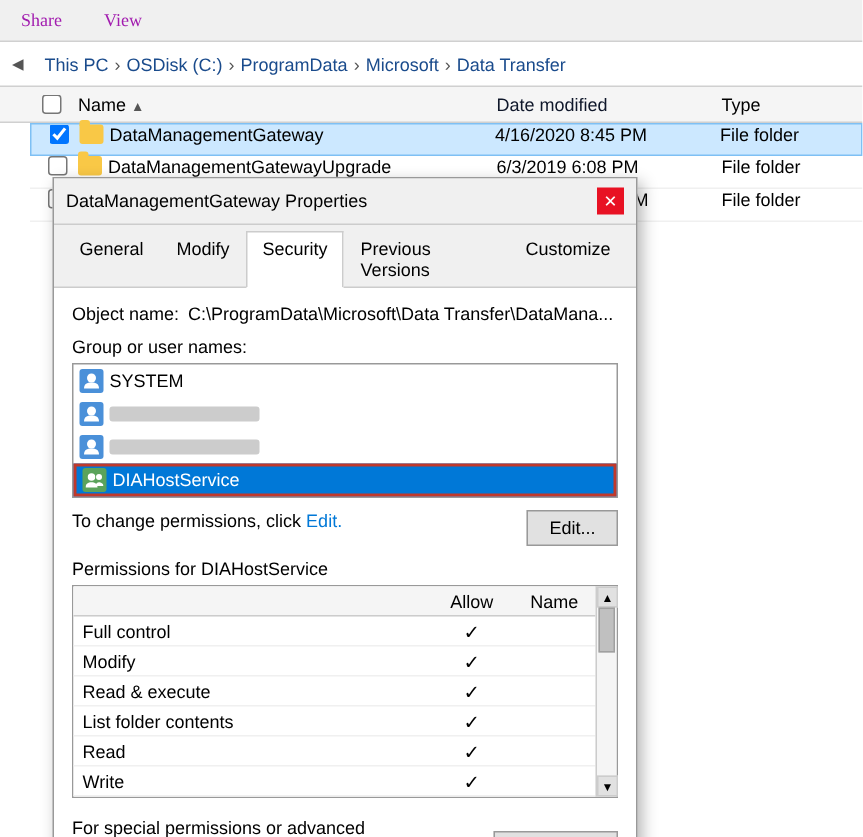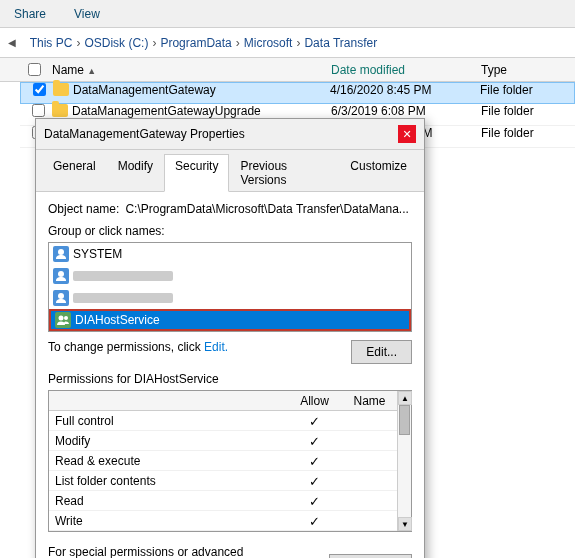--- a/index.html
+++ b/index.html
@@ -26,23 +26,24 @@
       display: flex;
       align-items: center;
       height: 28px;
       padding: 0 8px;
       background: #f0f0f0;
       border-bottom: 1px solid #d0d0d0;
       gap: 16px;
     }
     .menu-item {
       font-size: 12px;
-      color: #0c4a6e;
+      color: #a21caf;
       cursor: default;
       padding: 4px 6px;
+      font-family: Liberation Serif, serif;
     }
 
     
     .breadcrumb-bar {
       display: flex;
       align-items: center;
       height: 30px;
       padding: 0 8px;
       background: #fff;
       border-bottom: 1px solid #d0d0d0;
@@ -78,21 +79,21 @@
     }
     .file-list-header .col-name {
       flex: 1;
       font-size: 12px;
       color: #000;
       padding-left: 4px;
     }
     .file-list-header .col-date {
       width: 150px;
       font-size: 12px;
-      color: #0f766e;
+      color: #0f172a;
     }
     .file-list-header .col-type {
       width: 90px;
       font-size: 12px;
       color: #000;
     }
 
     
     .file-row {
       display: flex;
@@ -484,21 +485,21 @@
       <div class="tab">Customize</div>
     </div>
 
     <div class="dialog-content">
 
       <div class="object-name-row">
         <span class="object-name-label">Object name:</span>
         <span class="object-name-value">C:\ProgramData\Microsoft\Data Transfer\DataMana...</span>
       </div>
 
-      <div class="section-label">Group or click names:</div>
+      <div class="section-label">Group or user names:</div>
       <div class="user-list">
 
         <div class="user-item">
           <div class="user-icon">
             <svg width="12" height="12" viewBox="0 0 12 12">
                 <circle cx="6" cy="4" r="3" fill="#fff"></circle>
                 <path d="M1 11c0-3 2-4 5-4s5 1 5 4" fill="#fff"></path>
               </svg>
           </div>
           <span class="user-name">SYSTEM</span>

